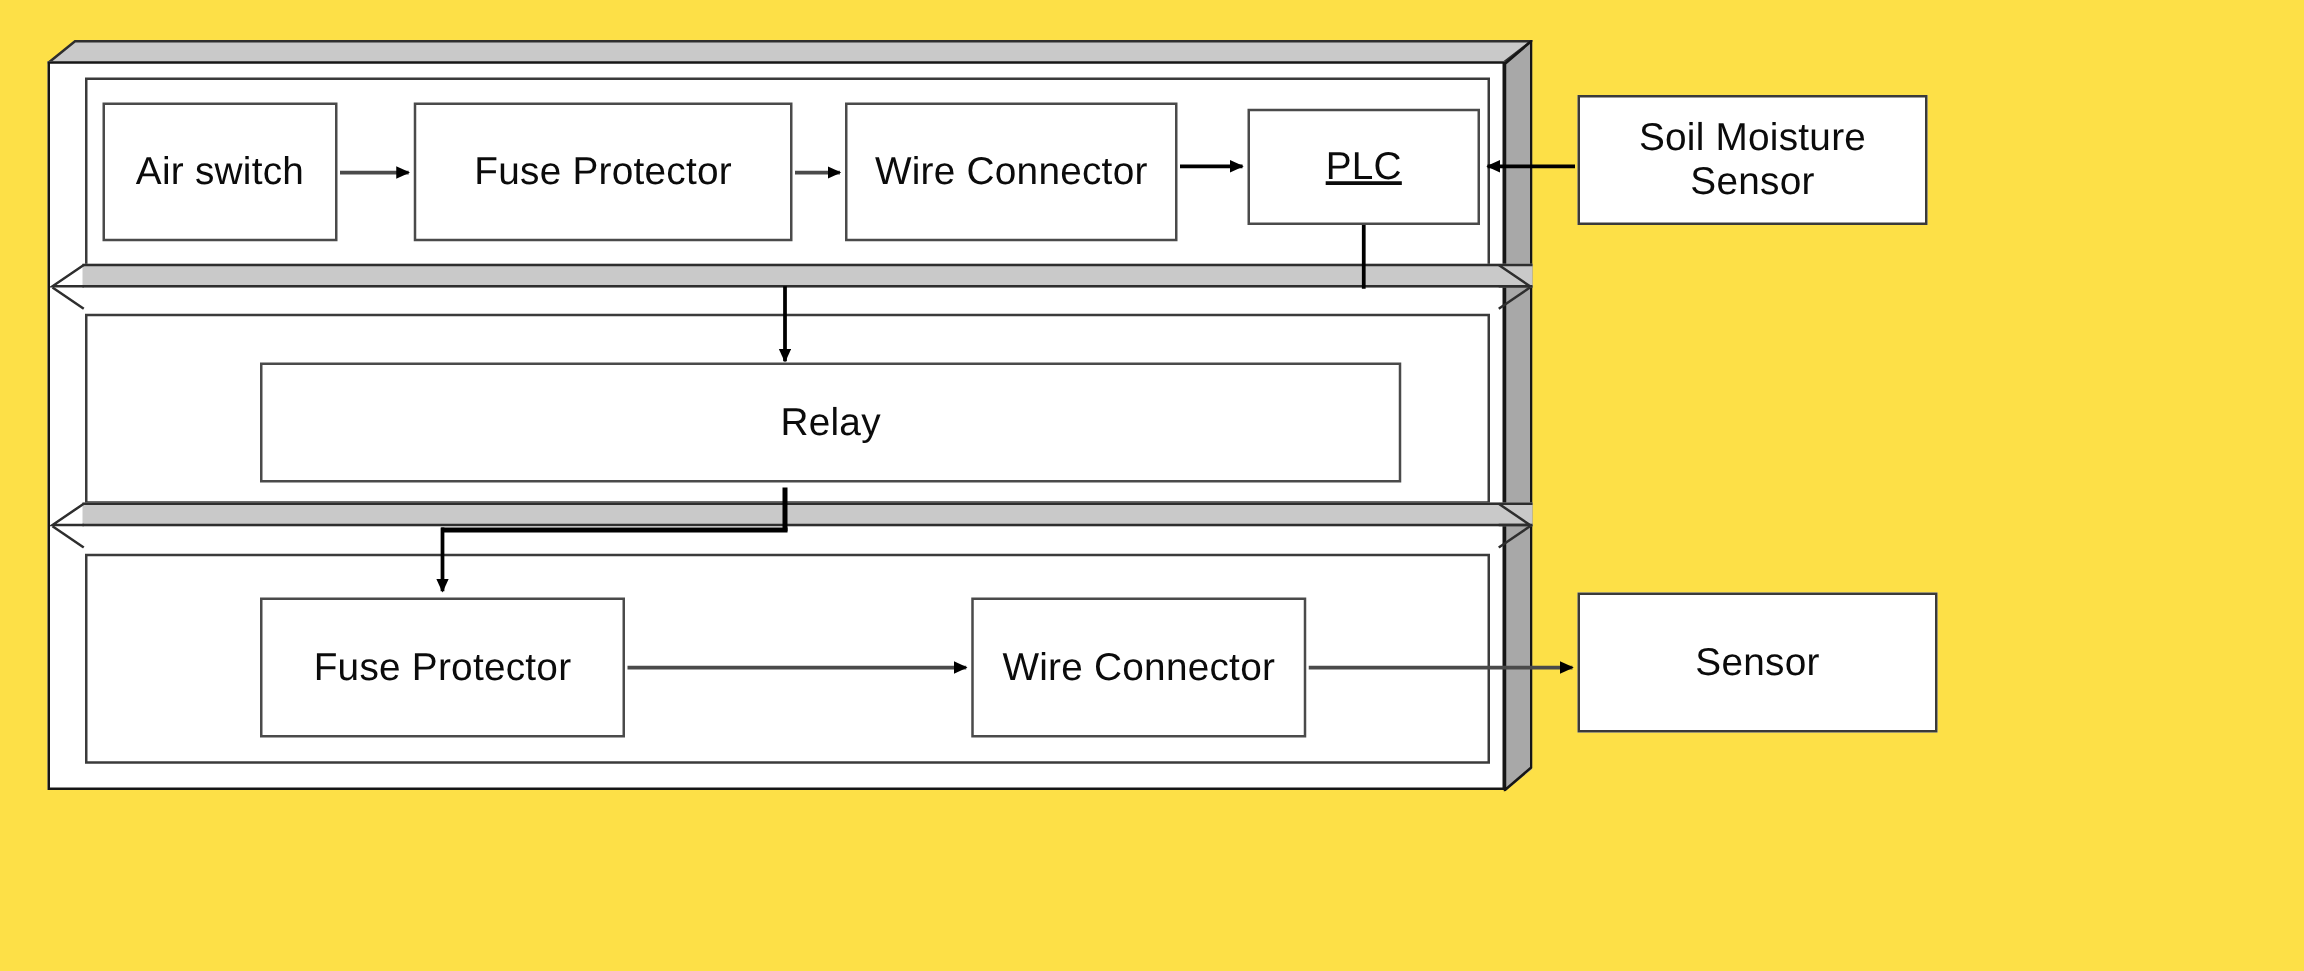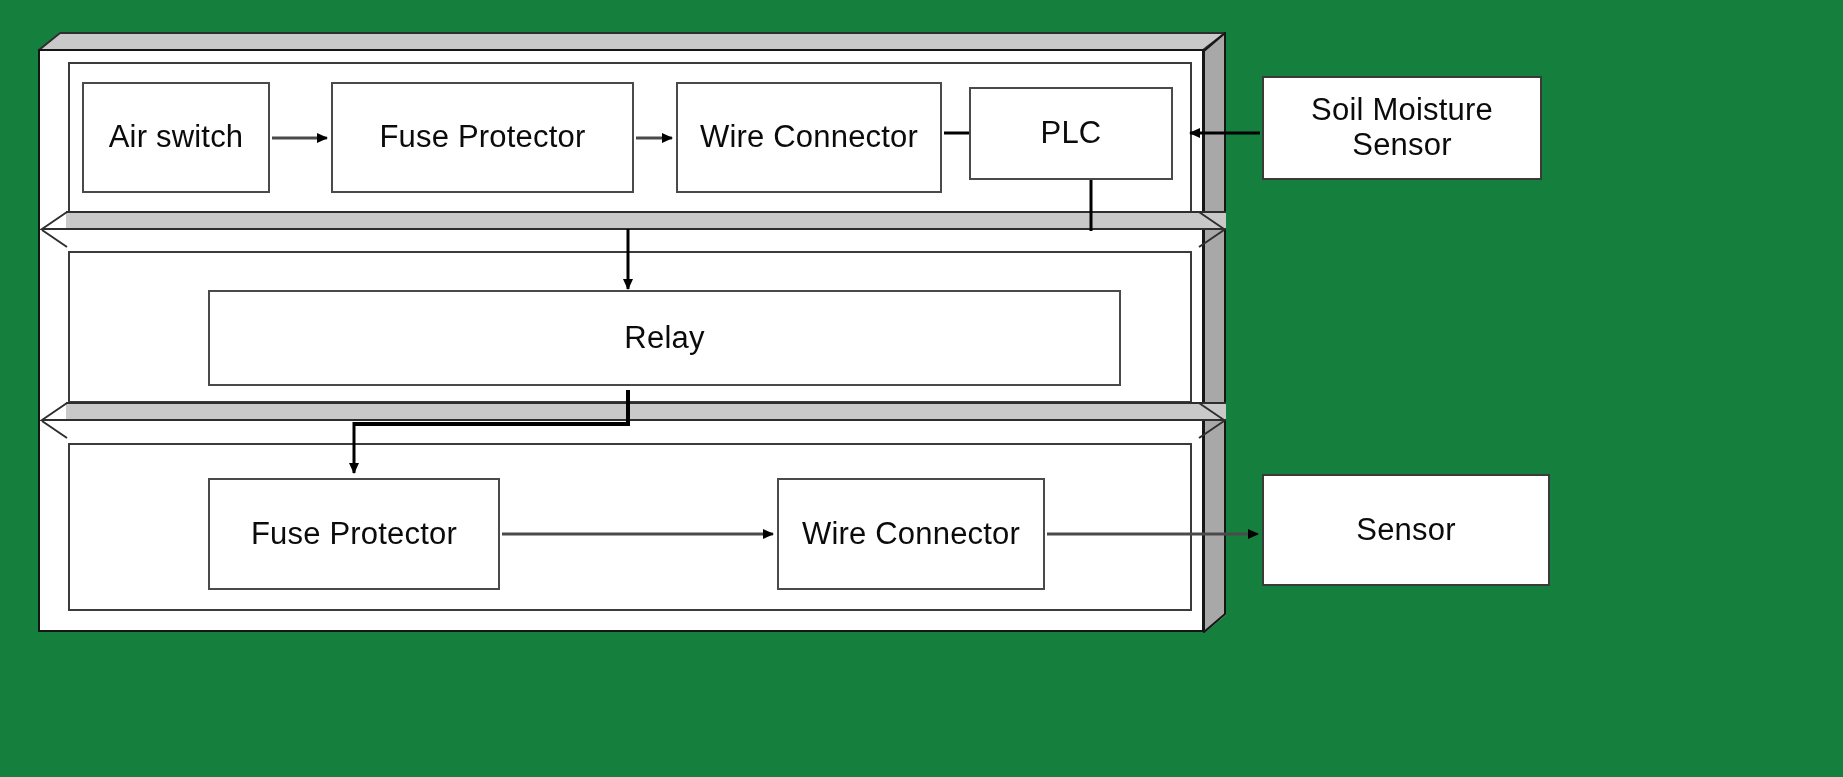--- a/index.html
+++ b/index.html
@@ -12,21 +12,21 @@
     height: 777px;
     font-family: "Liberation Sans", sans-serif;
     color: #000000;
     overflow: hidden;
   }
 
   #stage {
     position: relative;
     width: 1843px;
     height: 777px;
-    background: #15803d;
+    background: #fde047;
   }
 
   
   .abs { position: absolute; }
 
   
   #enclosure-3d {
     position: absolute;
     left: 38px;
     top: 32px;
@@ -136,21 +136,21 @@
     padding: 0 6px;
   }
   .node.outside {
     border: 2px solid #3a3a3a;
   }
 
   
   #node-air-switch       { left: 82px;  top: 82px;  width: 188px; height: 111px; }
   #node-fuse-protector-1 { left: 331px; top: 82px;  width: 303px; height: 111px; }
   #node-wire-connector-1 { left: 676px; top: 82px;  width: 266px; height: 111px; }
-  #node-plc              { left: 969px; top: 87px;  width: 204px; height: 93px;  }
+  #node-plc              { left: 998px; top: 87px;  width: 186px; height: 93px; text-decoration: underline;  }
   #node-soil-sensor      { left: 1262px; top: 76px; width: 280px; height: 104px; }
 
   
   #node-relay            { left: 208px; top: 290px; width: 913px; height: 96px; }
 
   
   #node-fuse-protector-2 { left: 208px; top: 478px; width: 292px; height: 112px; }
   #node-wire-connector-2 { left: 777px; top: 478px; width: 268px; height: 112px; }
   #node-valve            { left: 1262px; top: 474px; width: 288px; height: 112px; }
 

